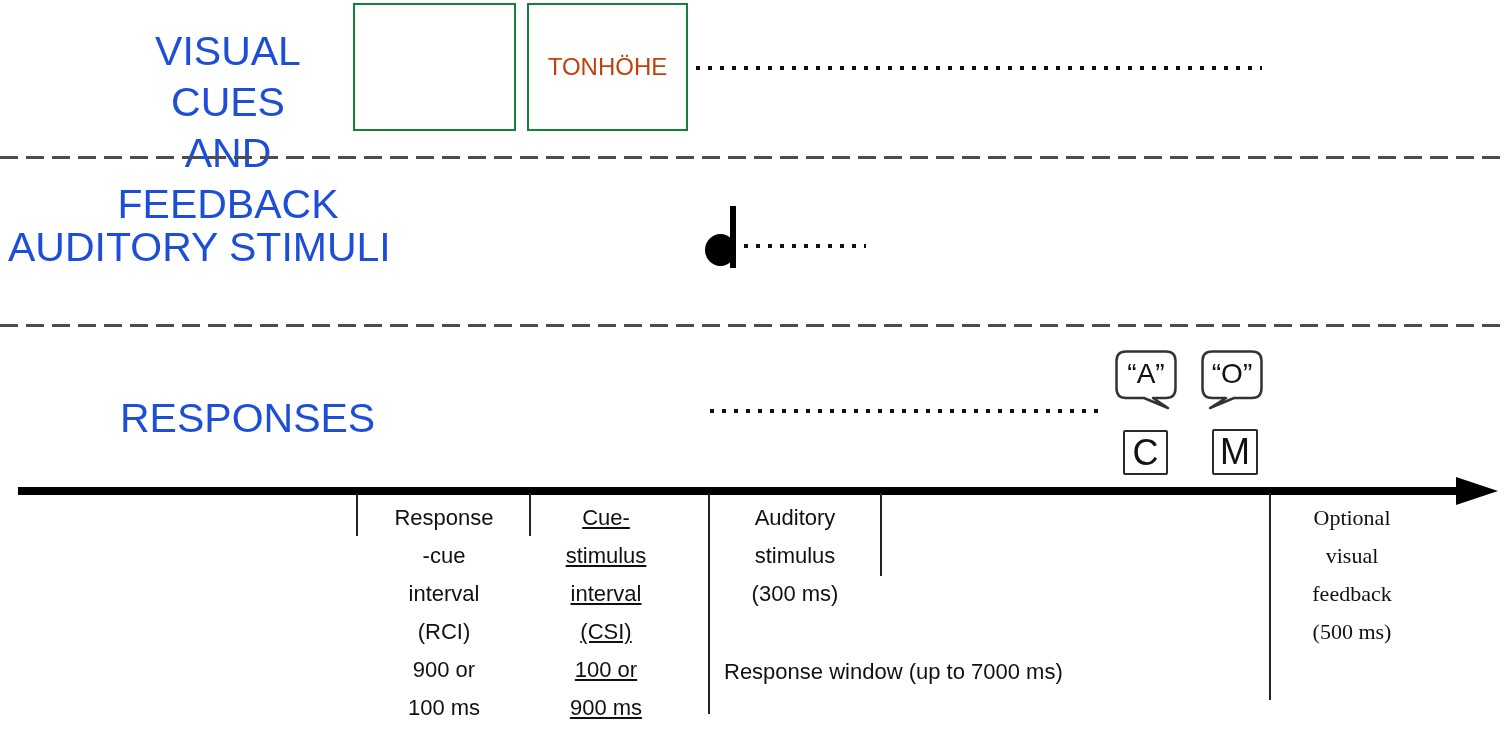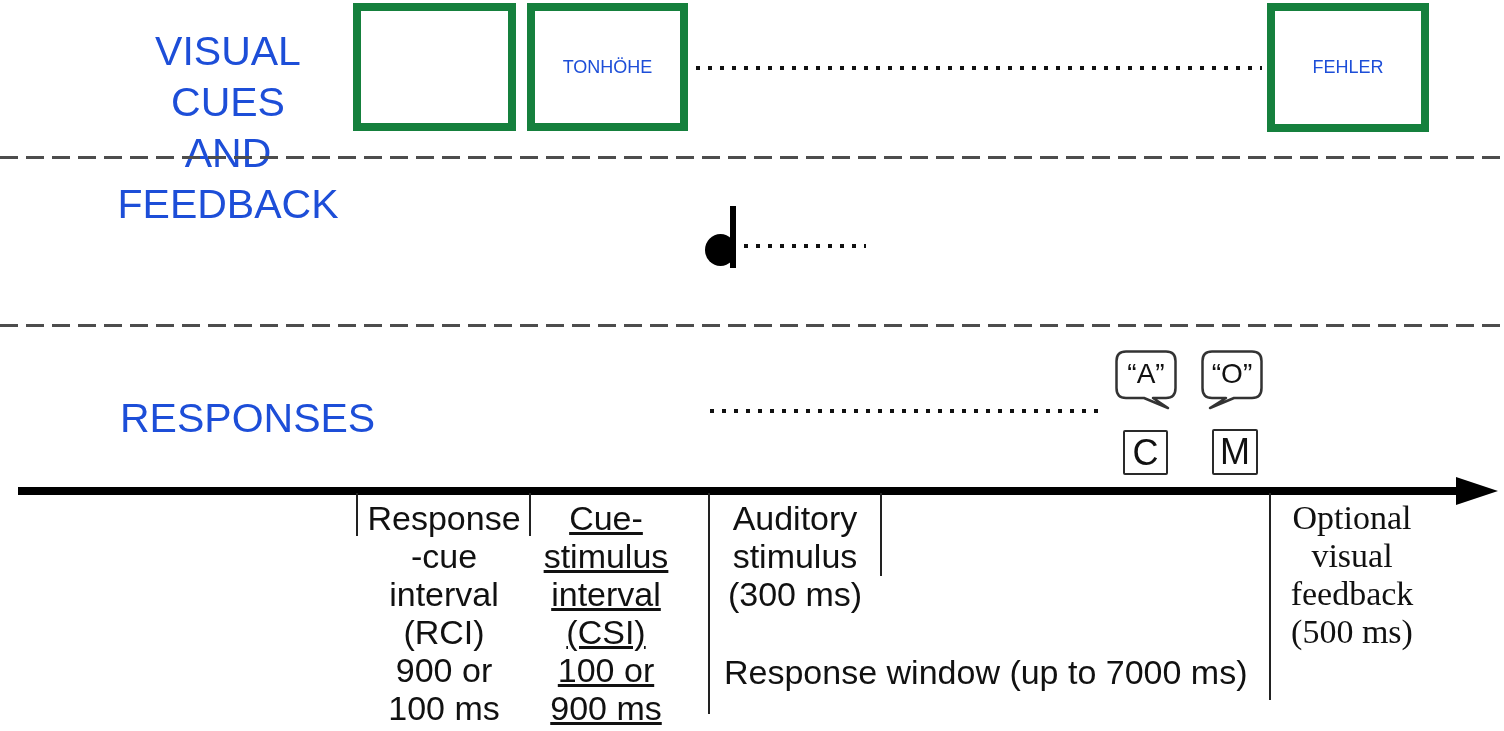--- a/index.html
+++ b/index.html
@@ -13,38 +13,38 @@
   }
   .abs{position:absolute;}
   .row-label{
     font-size:41px;
     line-height:51px;
     color:#1d4ed8;
     white-space:pre-line;
   }
   .center{text-align:center;}
   .cue-box{
-    border:8px solid #15803d;
+    border:2px solid #15803d;
     background:#fff;
     display:flex;align-items:center;justify-content:center;
     box-sizing:border-box;
-    font-size:18px;
-    color:#1d4ed8;
+    font-size:24px;
+    color:#c2410c;
   }
   .dots{
     height:4px;
     background-image:repeating-linear-gradient(to right,#111 0 4px,transparent 4px 12px);
   }
   .dash-sep{
     left:0;width:1504px;height:3px;
     background-image:repeating-linear-gradient(to right,#4d4d4d 0 18px,transparent 18px 26px);
   }
   .tick{width:2px;background:#222;}
   .seg-label{
-    font-size:34px;
+    font-size:22px;
     line-height:38px;
     white-space:pre-line;
     color:#111;
   }
   .key-box{
     border:2px solid #2a2a2a;
     background:#fff;
     display:flex;align-items:center;justify-content:center;
     box-sizing:border-box;
     font-size:36px;
@@ -81,24 +81,24 @@
 
   <div class="abs row-label center" style="left:95px;top:26px;width:266px;">VISUAL CUES
 AND FEEDBACK</div>
 
   <div class="abs cue-box" style="left:353px;top:3px;width:163px;height:128px;"></div>
 
   <div class="abs cue-box" style="left:527px;top:3px;width:161px;height:128px;">TONHÖHE</div>
 
   <div class="abs dots" style="left:696px;top:66px;width:566px;"></div>
 
-  <div class="abs cue-box" style="left:1267px;top:3px;width:162px;height:129px;">FEHLER</div>
 
   <div class="abs dash-sep" style="top:156px;"></div>
 
+  <div class="abs row-label" style="left:8px;top:222px;">AUDITORY STIMULI</div>
 
   <div class="abs" style="left:705px;top:206px;width:34px;height:64px;">
     <span class="note-head"></span>
     <span class="note-stem"></span>
   </div>
 
   <div class="abs dots" style="left:744px;top:244px;width:122px;"></div>
 
   <div class="abs dash-sep" style="top:324px;"></div>
 

